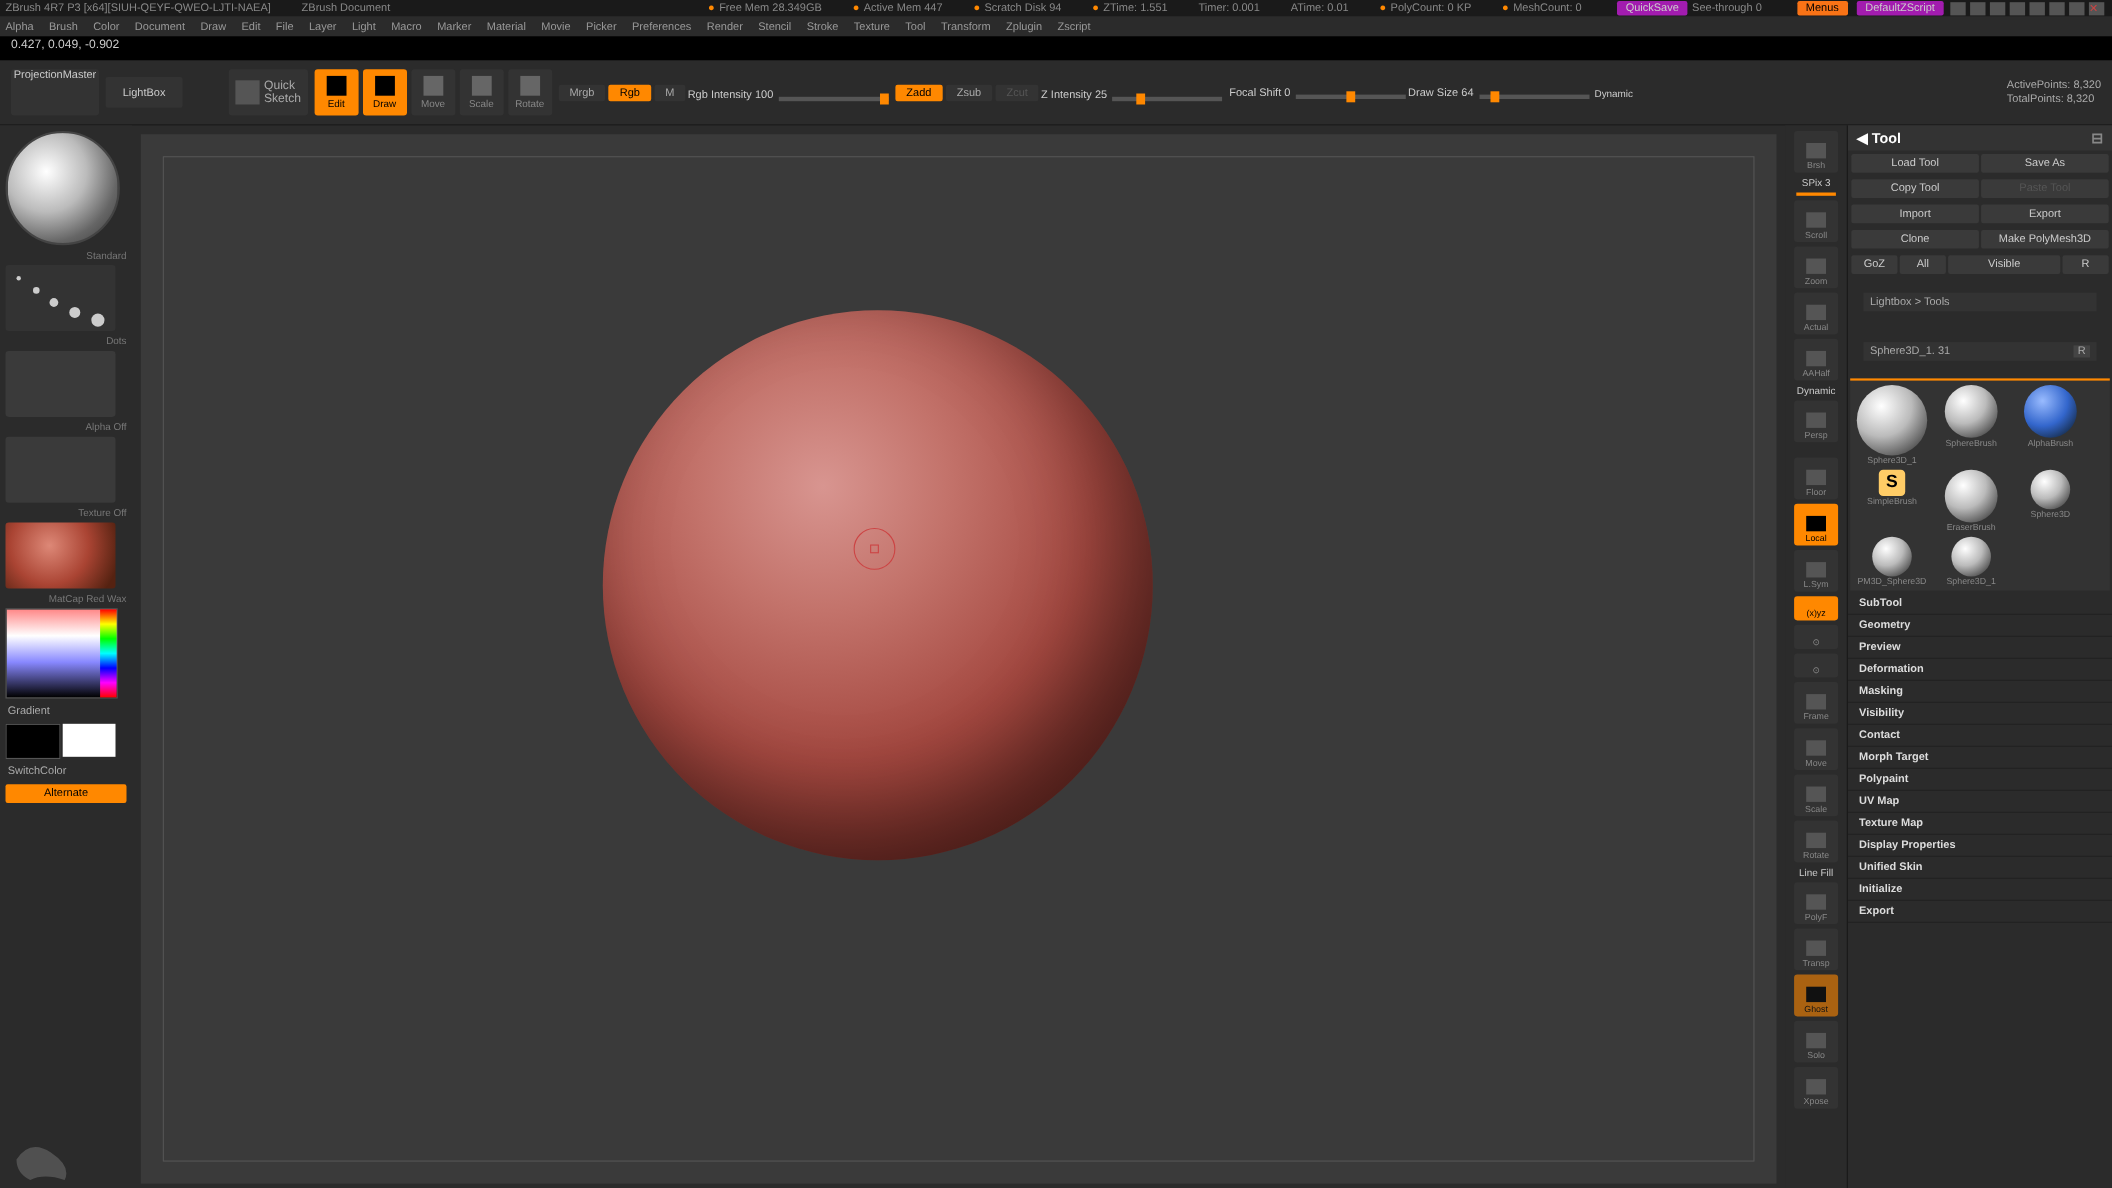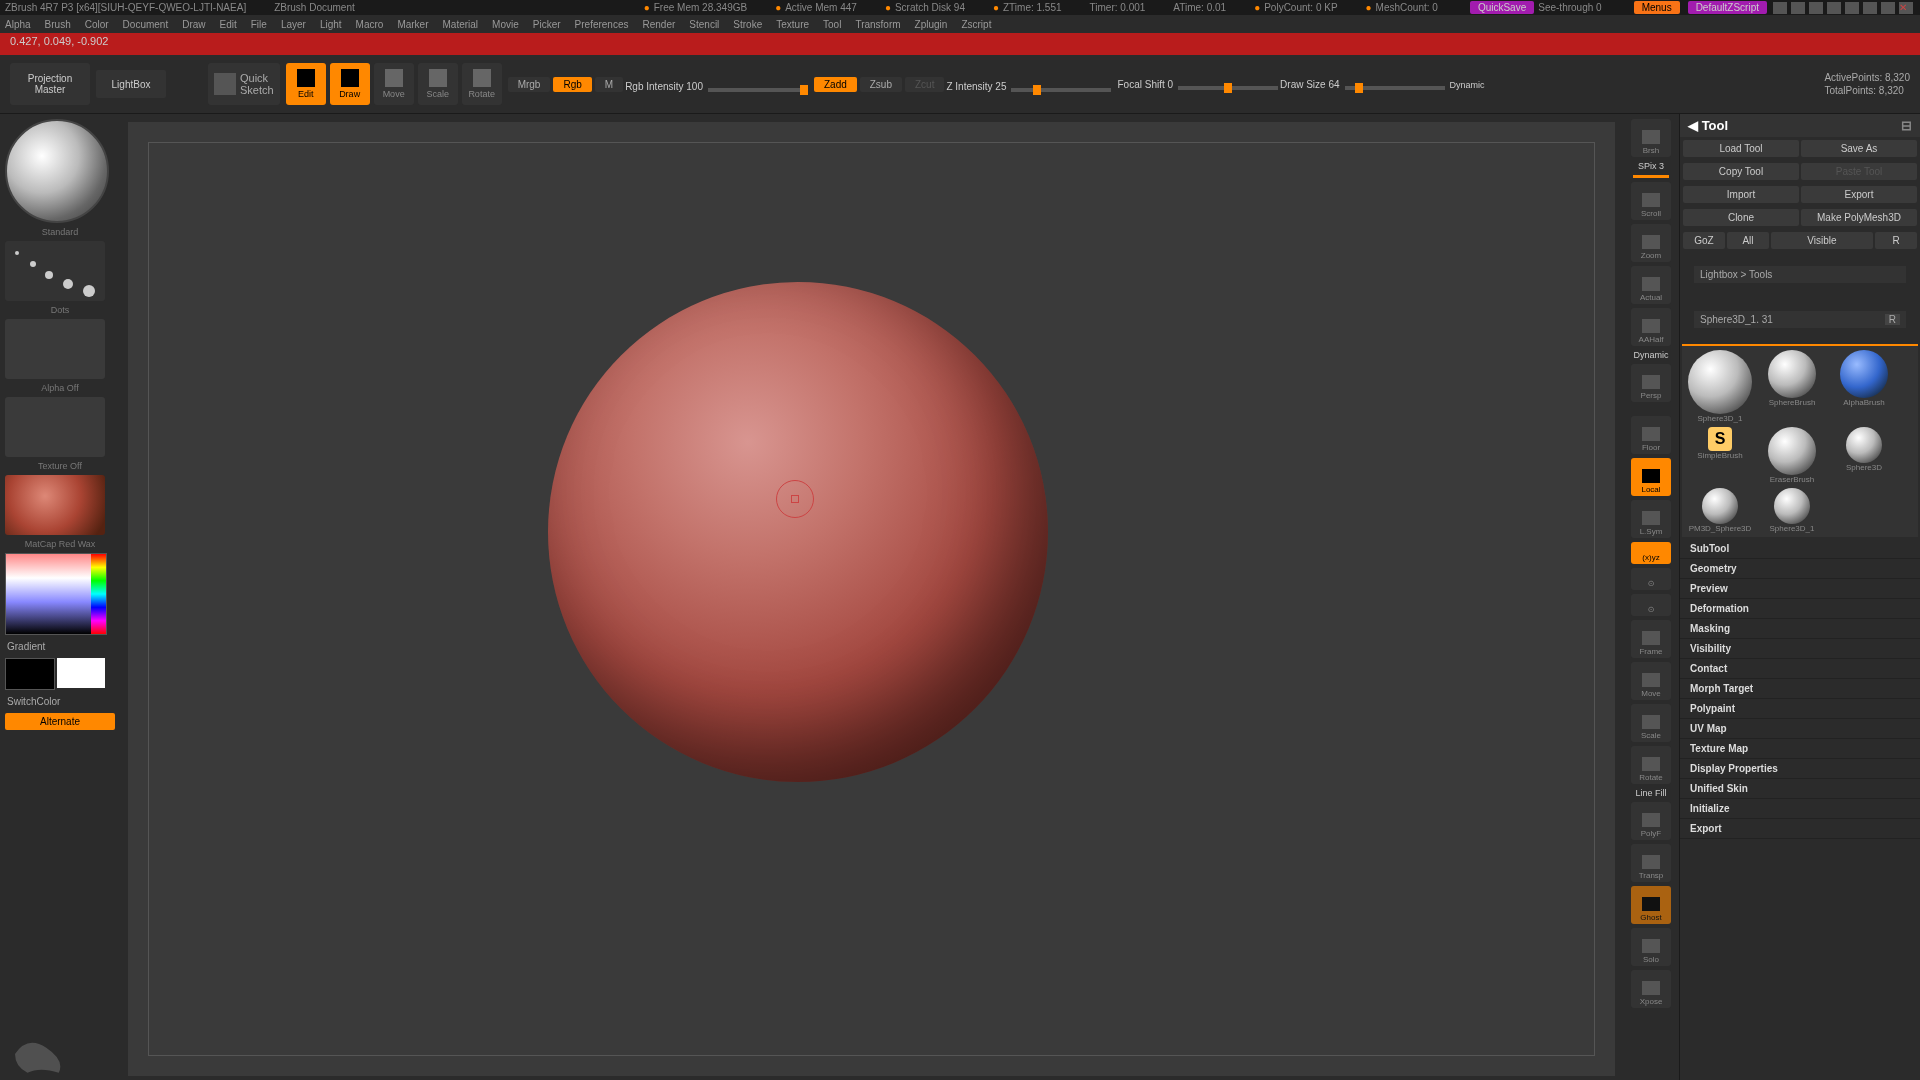--- a/index.html
+++ b/index.html
@@ -6,43 +6,43 @@
 .titlebar{height:15px;background:#1a1a1a;display:flex;align-items:center;padding:0 5px;font-size:10px;color:#888}
 .titlebar .seg{margin-right:28px}
 .titlebar .orange{color:#ff8800;margin-right:4px}
 .titlebar .spacer{flex:1}
 .titlebar .btn{background:#a21caf;padding:1px 8px;margin:0 4px;color:#ccc;border-radius:2px}
 .titlebar .qsave{background:#f97316;color:#000}
 .titlebar .ticon{width:14px;height:12px;background:#555;margin:0 2px;display:inline-block}
 .titlebar .close{color:#c44}
 .menubar{height:18px;background:#2b2b2b;display:flex;align-items:center;padding:0 5px;font-size:10px}
 .menubar span{margin-right:14px;color:#999}
-.coords{height:18px;background:#b91c1c;padding:2px 10px;font-size:11px;color:#ccc}
+.coords{height:18px;background:#000000;padding:2px 10px;font-size:11px;color:#ccc}
 .topshelf{height:50px;background:#2b2b2b;display:flex;align-items:center;padding:4px 10px;gap:6px;border-bottom:1px solid #1a1a1a}
-.pm{width:80px;height:42px;background:#333;color:#ccc;text-align:center;font-size:10px;display:flex;flex-direction:column;justify-content:center;border-radius:3px}
+.pm{width:80px;height:42px;background:#333;color:#ccc;text-align:center;font-size:10px;display:flex;justify-content:center;border-radius:3px}
 .lb{width:70px;height:28px;background:#333;display:flex;align-items:center;justify-content:center;color:#ccc;font-size:10px;border-radius:2px}
 .qs{display:flex;align-items:center;background:#333;height:42px;padding:0 6px;border-radius:3px}
 .qs .ico{width:22px;height:22px;background:#555;margin-right:4px}
 .tbtn{width:40px;height:42px;background:#333;display:flex;flex-direction:column;align-items:center;justify-content:center;font-size:9px;color:#888;border-radius:3px}
 .tbtn.on{background:#ff8800;color:#000}
 .tbtn .ic{width:18px;height:18px;background:#666;margin-bottom:2px}
 .tbtn.on .ic{background:#000}
 .mode{display:flex;gap:2px}
 .mrow{display:flex;gap:3px;align-items:center}
 .mchip{padding:2px 10px;background:#333;font-size:10px;color:#aaa;border-radius:2px}
 .mchip.on{background:#ff8800;color:#000}
 .slider{display:flex;align-items:flex-end;font-size:10px;color:#ccc;gap:5px}
 .sbar{width:100px;height:4px;background:#555;position:relative}
 .shand{position:absolute;width:8px;height:10px;background:#ff8800;top:-3px}
 .stats{font-size:10px;color:#aaa;margin-left:auto}
 .stats div{margin:2px 0}
 .main{display:flex;height:calc(1080px - 110px)}
 .leftbar{width:110px;background:#2b2b2b;padding:5px;display:flex;flex-direction:column;gap:4px}
 .brushprev{width:100px;height:100px;background:radial-gradient(circle at 35% 35%,#fff,#bbb 40%,#666 70%,#333);border-radius:50%;border:2px solid #444}
-.llabel{font-size:9px;color:#777;text-align:center}
+.llabel{font-size:9px;color:#777;text-align:right}
 .stroke{width:100px;height:60px;background:#333;position:relative;border-radius:3px}
 .dot{position:absolute;width:6px;height:6px;background:#ccc;border-radius:50%}
 .slot{width:100px;height:60px;background:#3a3a3a;border-radius:3px}
 .matprev{width:100px;height:60px;background:radial-gradient(circle at 40% 35%,#d87 0%,#a43 50%,#521 90%);border-radius:3px}
 .colorpick{width:100px;height:80px;background:linear-gradient(to bottom,#f88,#fff 30%,#88f 60%,#000);position:relative;border:1px solid #555}
 .huebar{position:absolute;right:0;top:0;width:15px;height:100%;background:linear-gradient(to bottom,red,yellow,lime,cyan,blue,magenta,red)}
 .grad{font-size:10px;color:#aaa;padding:2px}
 .swset{display:flex;gap:2px}
 .sw{width:48px;height:30px}
 .sw.bl{background:#000;border:1px solid #555}

